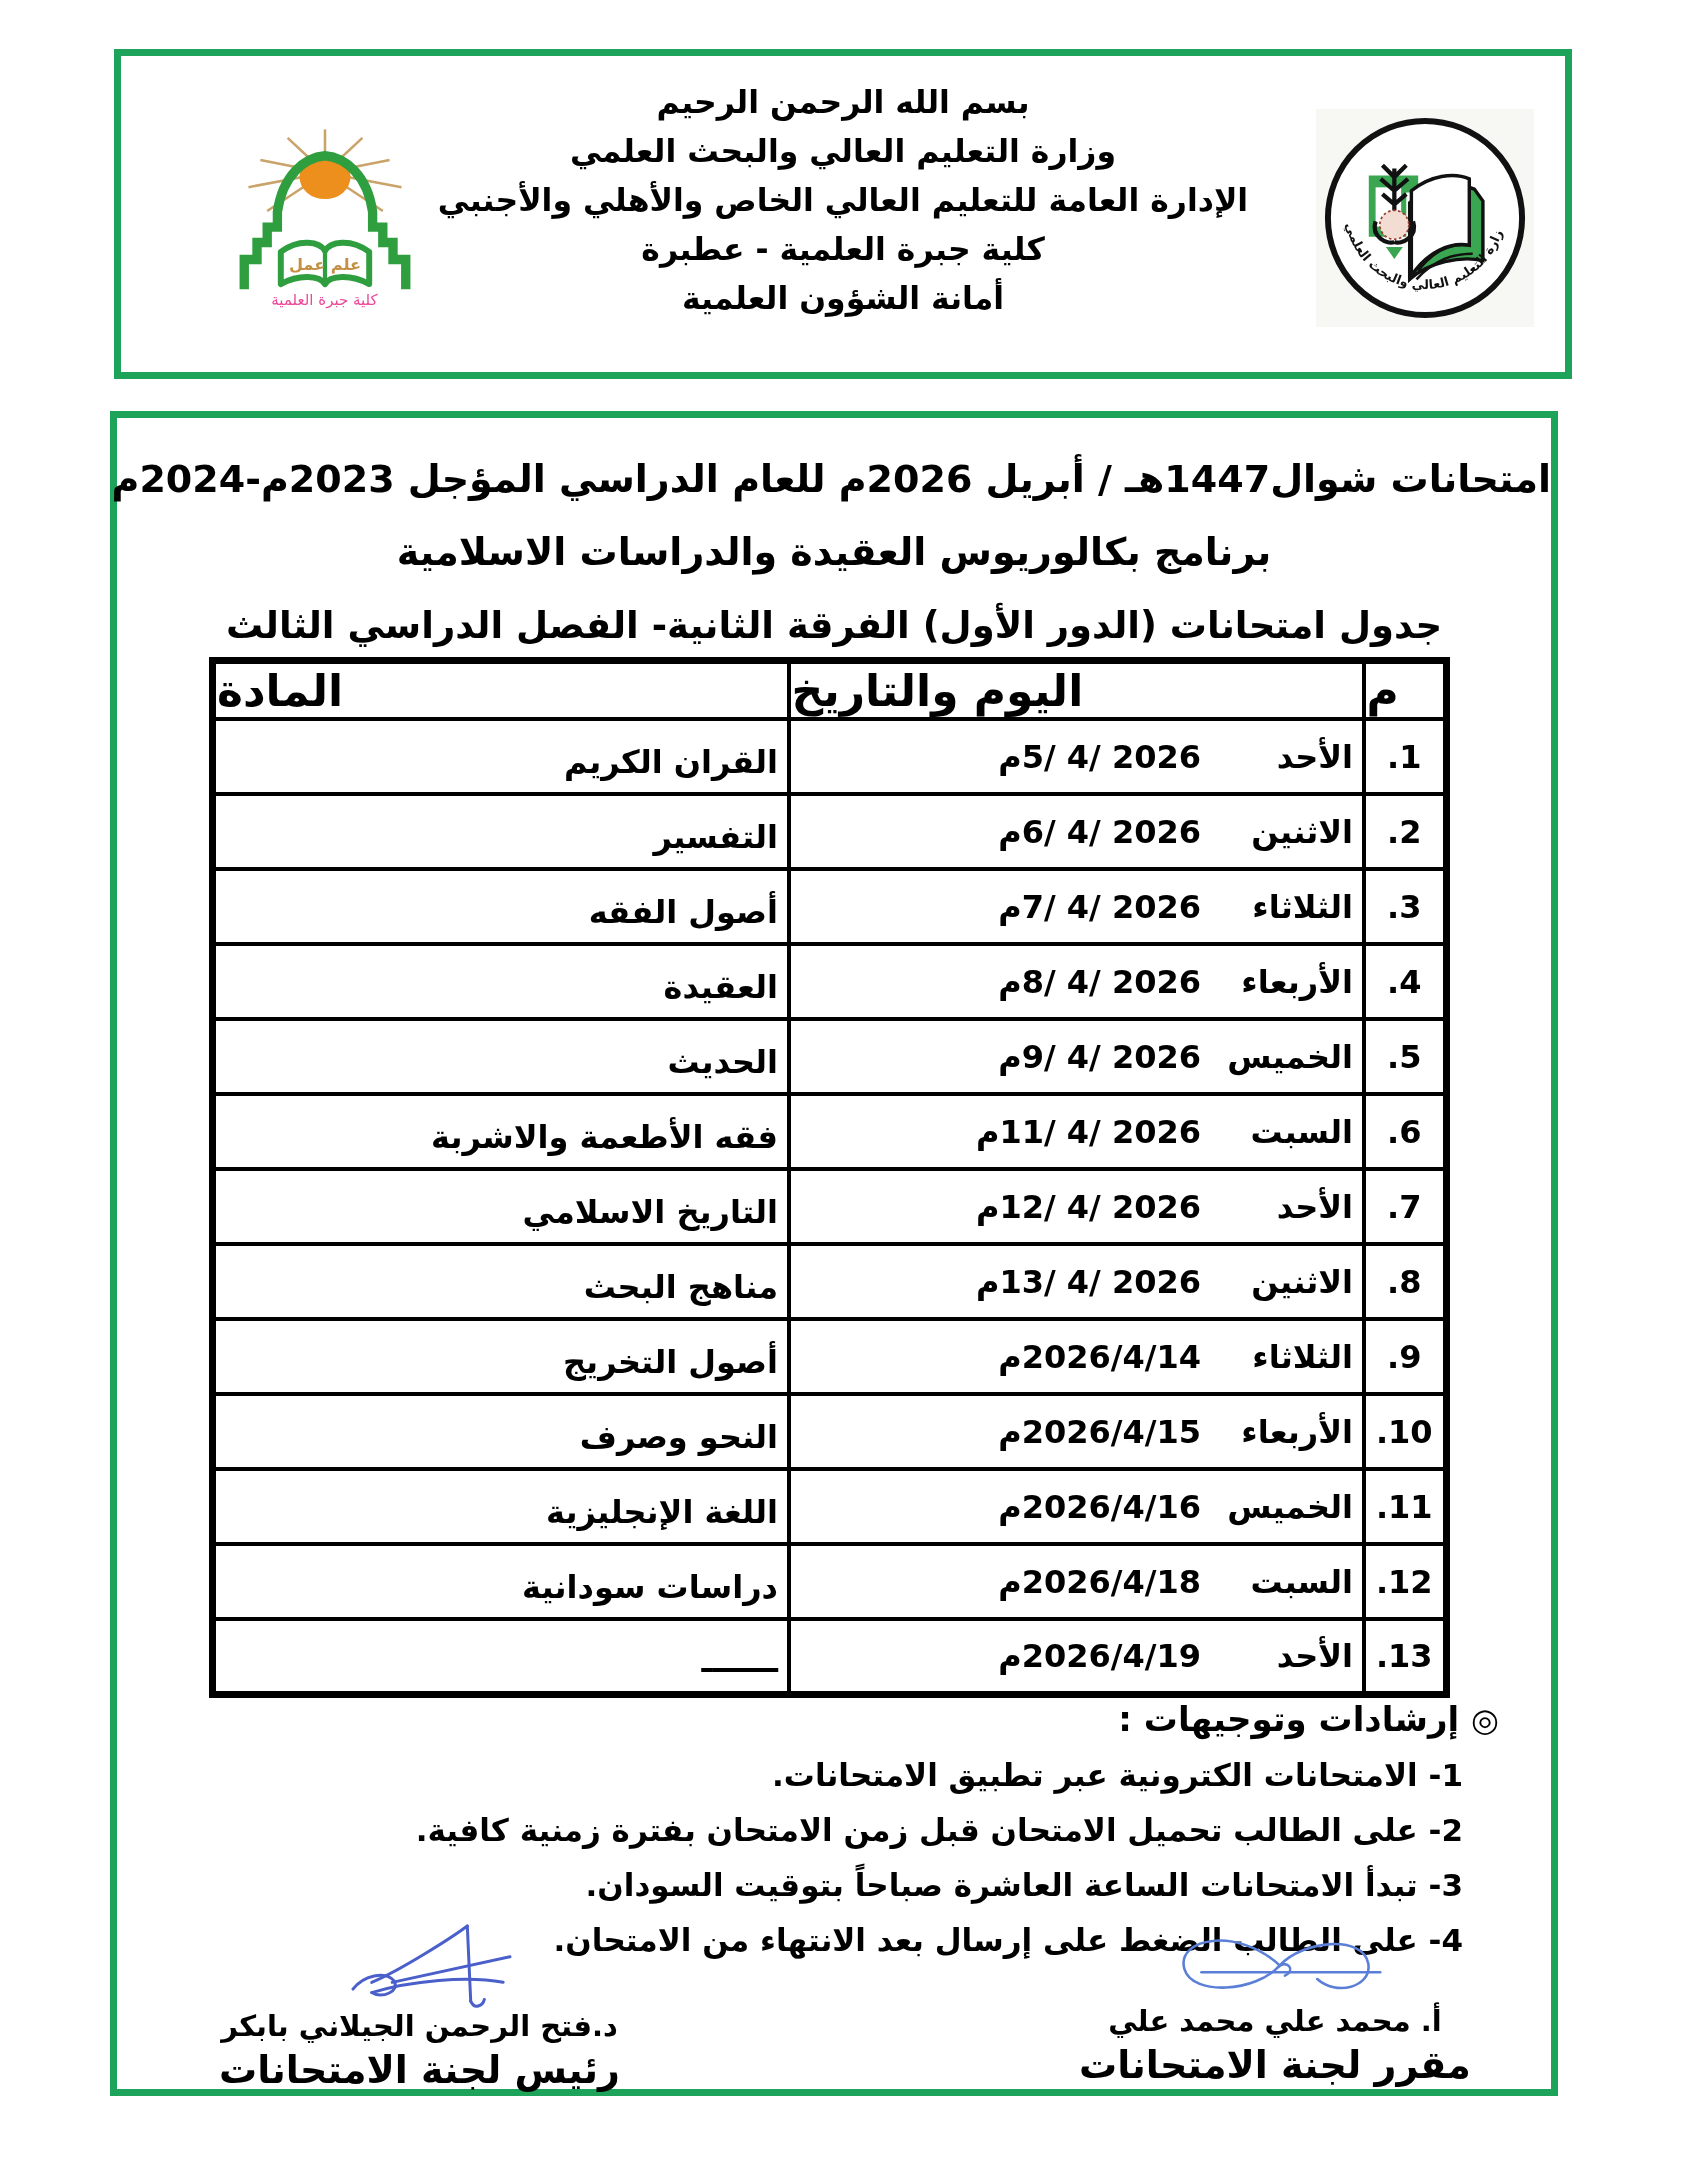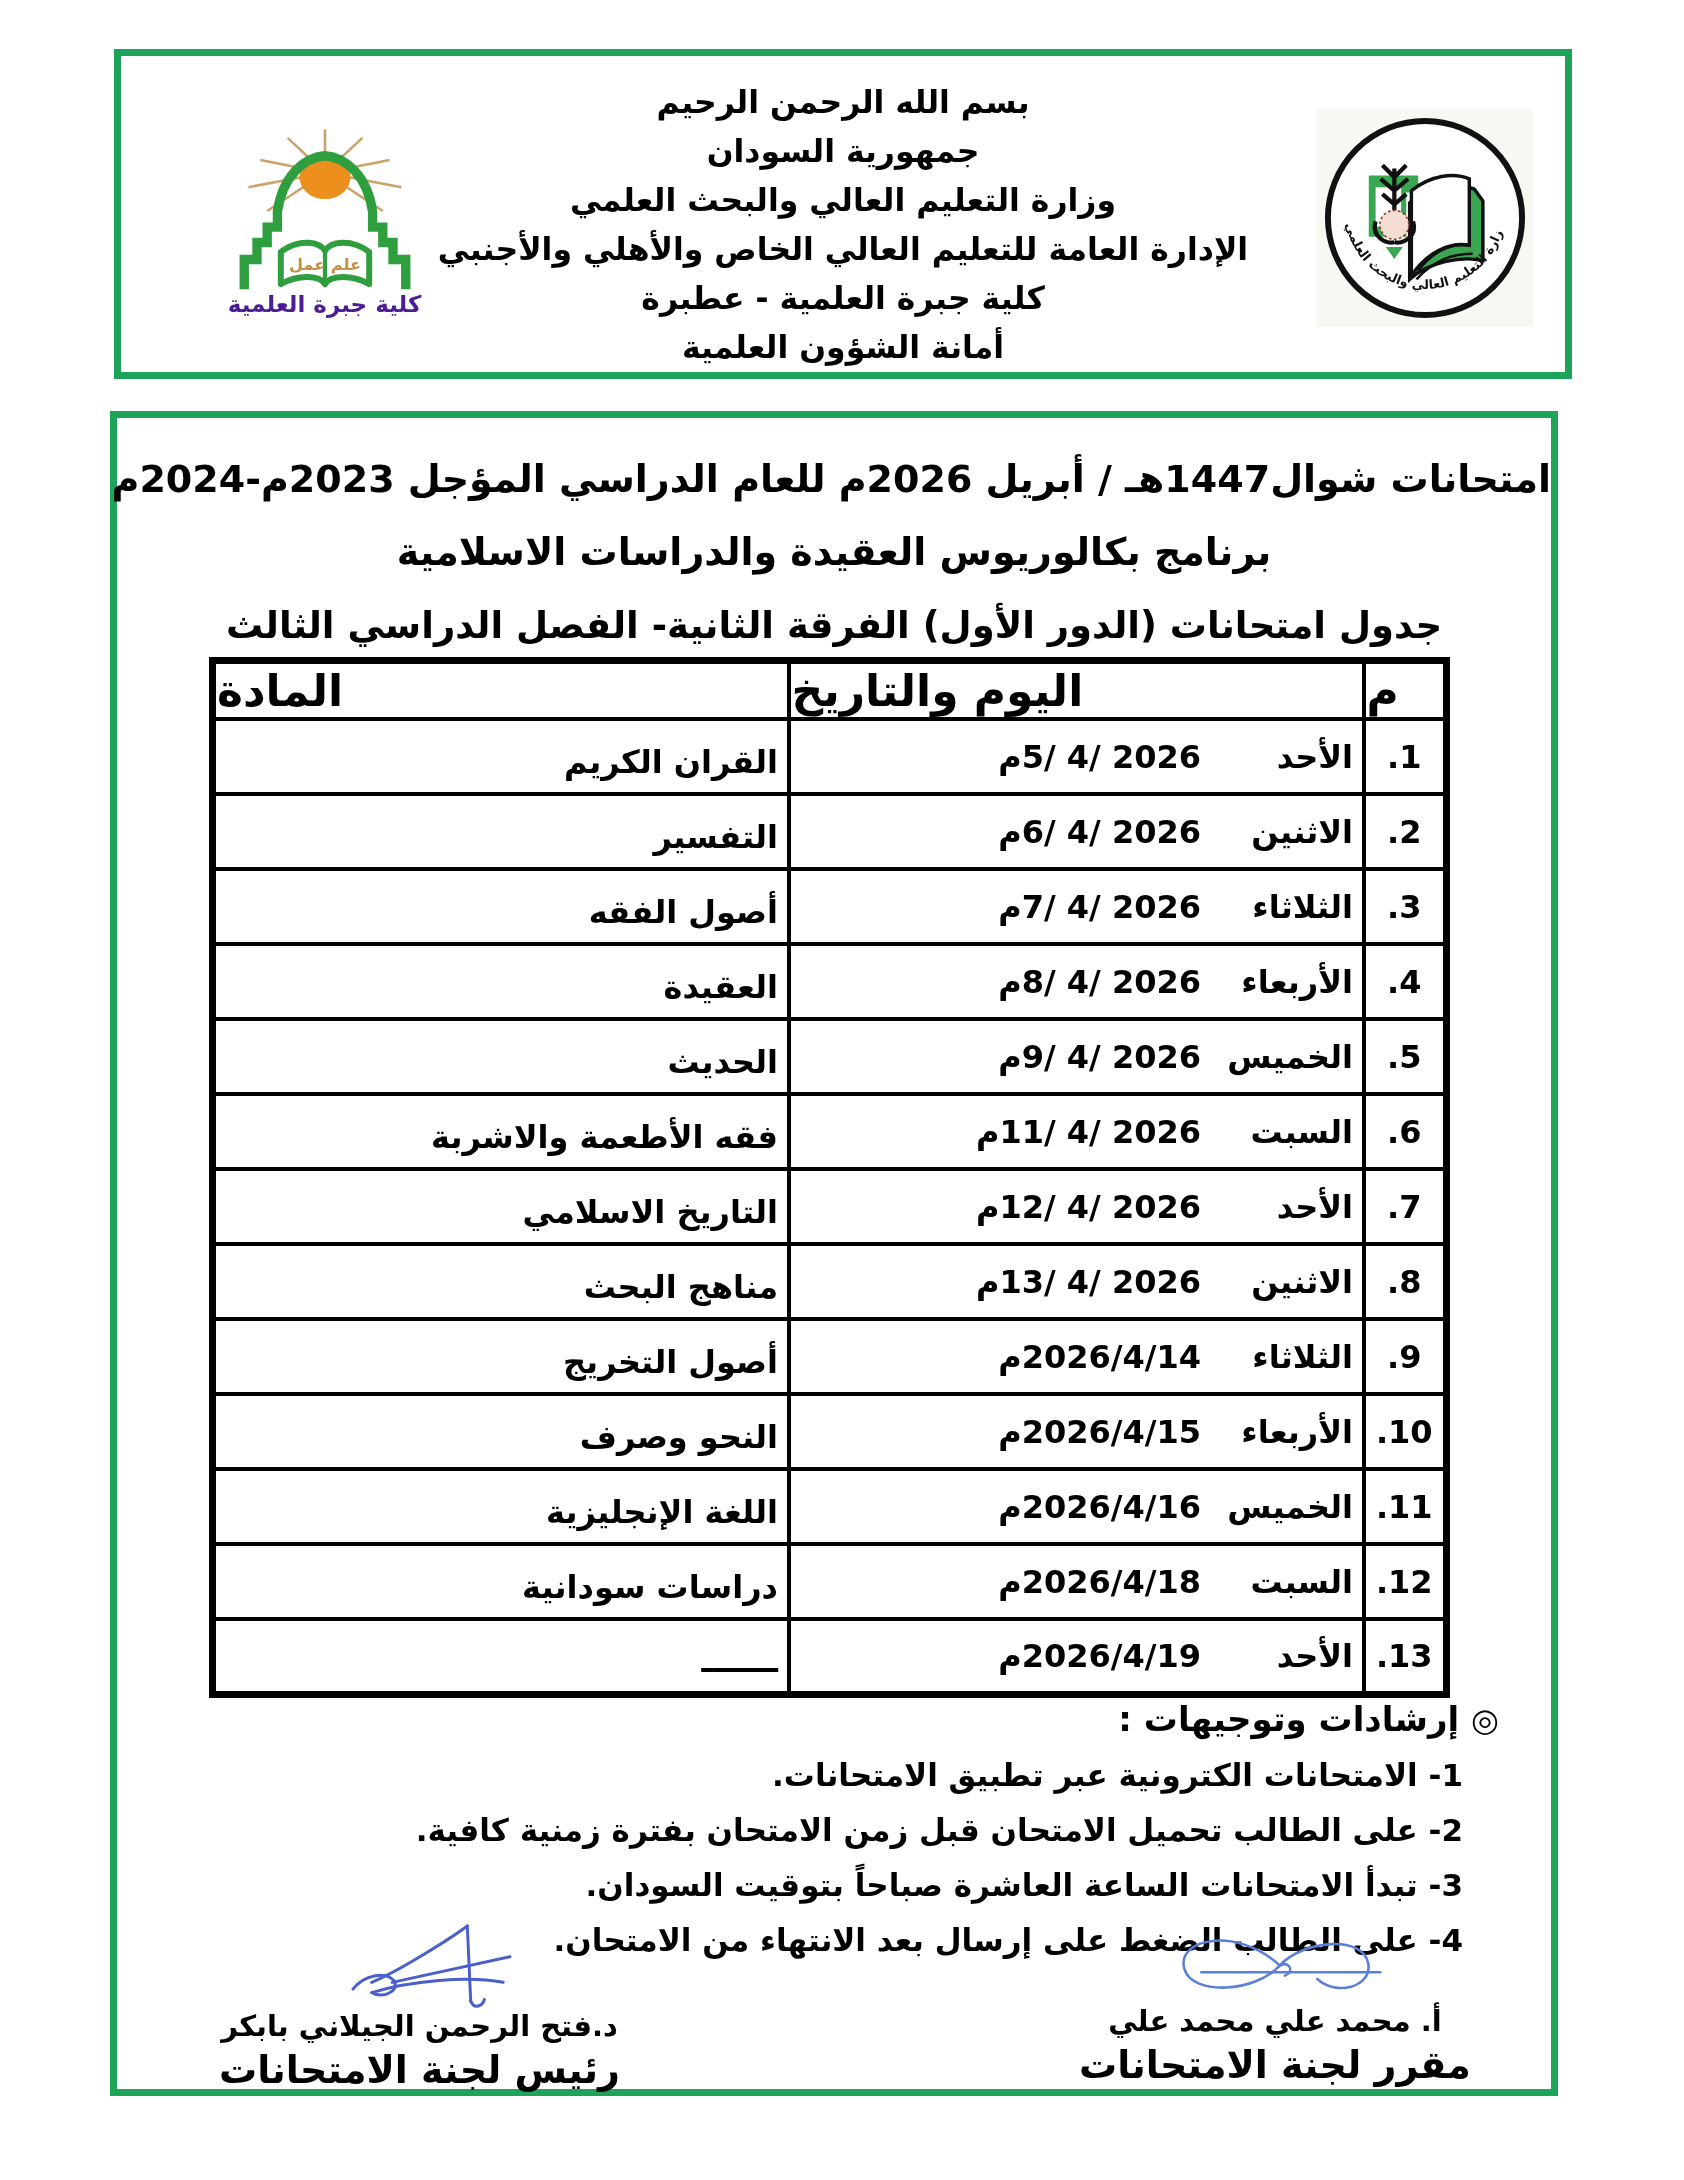--- a/index.html
+++ b/index.html
@@ -8,21 +8,21 @@
     font-family:"DejaVu Sans",sans-serif;direction:rtl;overflow:hidden;color:#000;
   }
   
   .green-box{position:absolute;border:7.7px solid #1da45a;background:#fff;box-sizing:border-box;}
   .header-box{left:115px;top:49px;width:1458px;height:330px;}
   .main-box{left:111px;top:411px;width:1448px;height:1685px;}
   
   .header-lines{position:absolute;left:0;right:0;top:22px;text-align:center;}
   .header-line{font-weight:bold;font-size:31.5px;line-height:49px;white-space:nowrap;}
   .college-logo-wrap{position:absolute;left:93px;top:70px;width:221px;text-align:center;}
-  .college-caption{font-weight:bold;font-size:23px;color:#4c1d95;margin-top:-5.1px;white-space:nowrap;}
+  .college-caption{font-weight:normal;font-size:15px;color:#ec4899;margin-top:-5.1px;white-space:nowrap;}
   .ministry-logo-wrap{position:absolute;right:31px;top:53px;width:218px;height:218px;background:#f7f7f4;}
   
   .title-line{position:absolute;left:0;right:0;text-align:center;font-weight:bold;white-space:nowrap;}
   .title-1{top:39px;font-size:38px;}
   .title-2{top:112px;font-size:38px;}
   .title-3{top:186px;font-size:37px;}
   
   .exam-table{
     position:absolute;right:101px;top:239px;width:1241px;
     border-collapse:collapse;table-layout:fixed;background:#fff;
@@ -83,21 +83,20 @@
         <path d="M68 148 C90 132 114 136 120 147 C126 136 150 132 172 148
                  L172 186 C150 174 126 176 120 186 C114 176 90 174 68 186 Z" fill="#ffffff" stroke="#2f9e3f" stroke-width="7" stroke-linejoin="round"></path>
         <line x1="120" y1="147" x2="120" y2="186" stroke="#2f9e3f" stroke-width="5"></line>
         <text x="120" y="170" text-anchor="middle" font-size="19" font-weight="bold" fill="#c49045" font-family="DejaVu Sans, sans-serif">علم عمل</text>
       </svg>
       <div class="college-caption">كلية جبرة العلمية</div>
     </div>
 
     <div class="header-lines">
       <div class="header-line">بسم الله الرحمن الرحيم</div>
-      <div class="header-line">جمهورية السودان</div>
       <div class="header-line">وزارة التعليم العالي والبحث العلمي</div>
       <div class="header-line">الإدارة العامة للتعليم العالي الخاص والأهلي والأجنبي</div>
       <div class="header-line">كلية جبرة العلمية - عطبرة</div>
       <div class="header-line">أمانة الشؤون العلمية</div>
     </div>
 
     <div class="ministry-logo-wrap">
       <svg class="sig-svg" width="218" height="218" viewBox="0 0 256 256">
         <circle cx="128" cy="128" r="114" fill="#ffffff" stroke="#111111" stroke-width="7"></circle>
 

